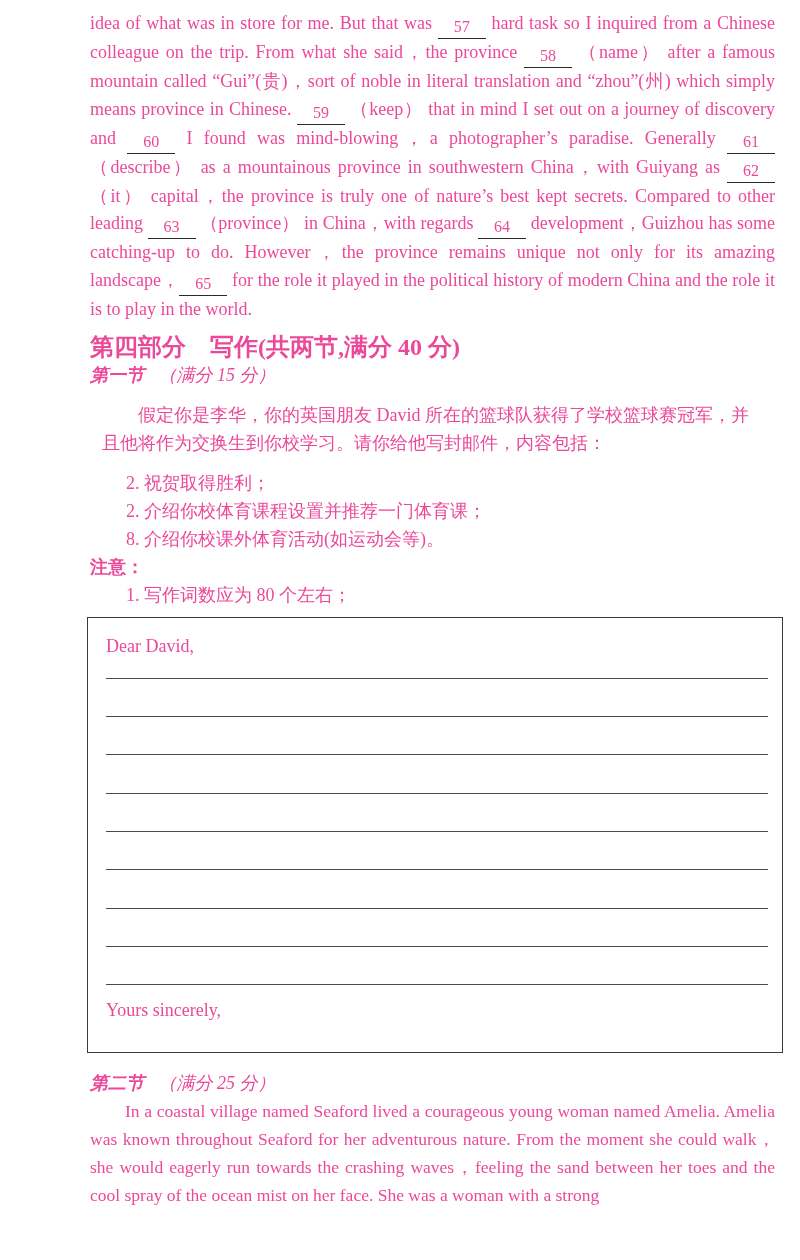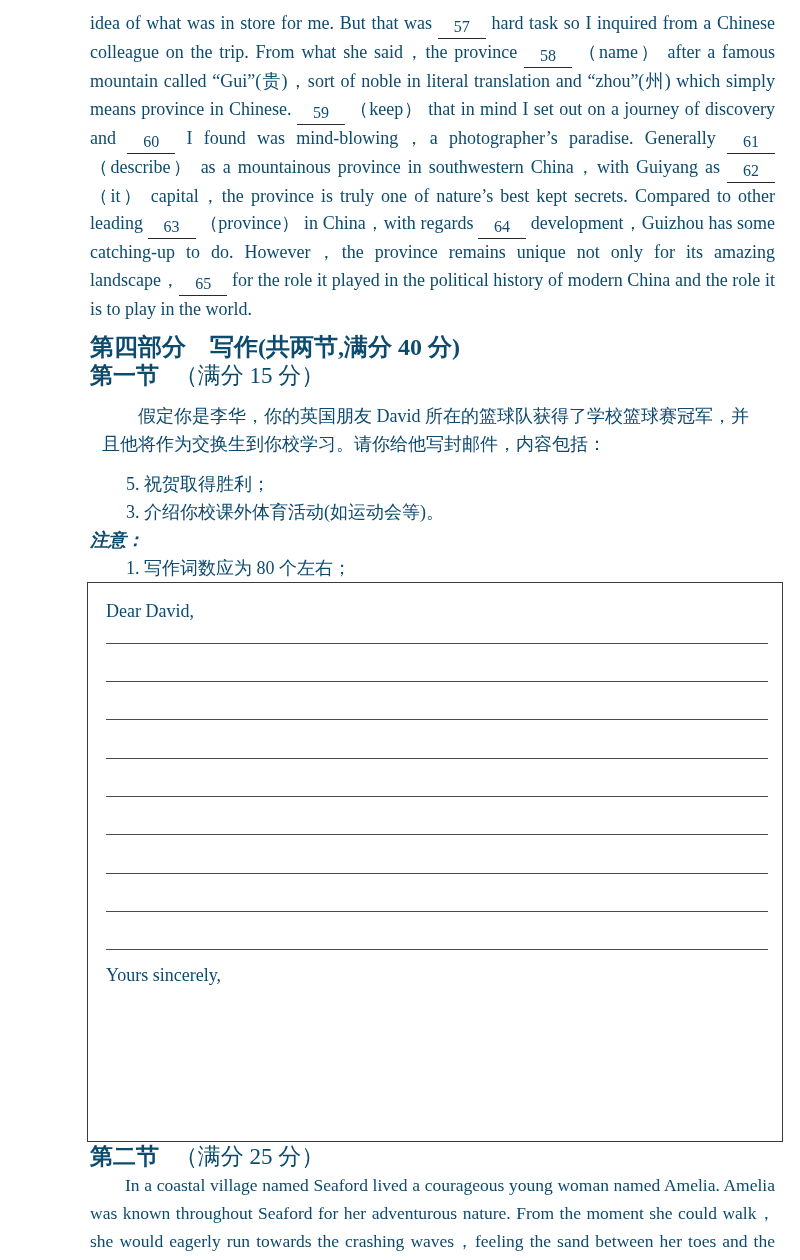--- a/index.html
+++ b/index.html
@@ -4,80 +4,81 @@
 <style>
   html,body { margin:0; padding:0; background:#e8e8e8; }
   .page {
     position:relative;
     width:800px; height:1260px;
     margin:0 auto;
     background:#ffffff;
     box-sizing:border-box;
     padding:10px 25px 0 90px;
     font-family:"Liberation Serif","DejaVu Serif",serif;
-    color:#0c4a6e;
+    color:#ec4899;
     overflow:hidden;
   }
   
   .cloze { margin:0; font-size:18px; line-height:27.7px; text-align:justify; }
   .blank {
     display:inline-block;
     min-width:48px; height:20px;
     border-bottom:1.4px solid #2a2a2a;
     text-align:center;
     font-size:16px; line-height:18px;
     vertical-align:-3px;
   }
   
   .h-part {
     font-family:Liberation Serif, serif;
     font-weight:700; font-size:24px; line-height:28px; margin-top:9px;
   }
-  .h-sec { font-size:23px; line-height:28px; }
+  .h-sec { font-size:18px; line-height:28px;font-style:italic; }
   .h-sec .hei { font-family:"Liberation Sans","DejaVu Sans",sans-serif; font-weight:700; margin-right:10px; }
   .h-sec .kai { font-weight:400; }
   .cn { font-size:18px; line-height:28px; }
-  .hei-label { font-family:"Liberation Sans","DejaVu Sans",sans-serif; font-weight:700;font-style:italic; }
+  .hei-label { font-family:"Liberation Sans","DejaVu Sans",sans-serif; font-weight:700; }
   .indent { text-indent:2em; margin:12px; }
   .li { padding-left:36px; }
   
   .letter-box {
-    margin-left:-3px;
-    width:696px; height:560px;
+    margin-top:8px; margin-left:-3px;
+    width:696px; height:436px;
     box-sizing:border-box;
     border:1.6px solid #3a3a3a;
     padding:14px 14px 12px 18px;
   }
   .salutation { font-size:18px; line-height:28px; }
   .write-line { height:37.3px; border-bottom:1.2px solid #4a4a4a; }
   .write-line:first-child { height:18px; }
   .closing { text-align:left; font-size:18px; line-height:29px; margin-top:11px; padding-right:2px; }
   .signature { text-align:right; font-size:18px; line-height:29px; padding-right:12px; }
-  .sec2 { }
+  .sec2 { margin-top:16px; }
   .en { font-size:17.5px; line-height:28px; text-align:justify; margin:0; }
 </style>
 </head>
 <body>
 
 <div class="page">
 
   <p class="cloze">idea of what was in store for me. But that was <span class="blank">57</span> hard task so I inquired from a Chinese colleague on the trip. From what she said，the province <span class="blank">58</span> （name） after a famous mountain called “Gui”(贵)，sort of noble in literal translation and “zhou”(州) which simply means province in Chinese. <span class="blank">59</span> （keep） that in mind I set out on a journey of discovery and <span class="blank">60</span> I found was mind-blowing，a photographer’s paradise. Generally <span class="blank">61</span> （describe） as a mountainous province in southwestern China，with Guiyang as <span class="blank">62</span> （it） capital，the province is truly one of nature’s best kept secrets. Compared to other leading <span class="blank">63</span> （province） in China，with regards <span class="blank">64</span> development，Guizhou has some catching-up to do. However，the province remains unique not only for its amazing landscape，<span class="blank">65</span> for the role it played in the political history of modern China and the role it is to play in the world.</p>
 
   <div class="h-part">第四部分　写作(共两节,满分 40 分)</div>
 
   <div class="h-sec">
     <span class="hei">第一节</span>
     <span class="kai">（满分 15 分）</span>
   </div>
 
   <p class="cn indent">假定你是李华，你的英国朋友 David 所在的篮球队获得了学校篮球赛冠军，并且他将作为交换生到你校学习。请你给他写封邮件，内容包括：</p>
 
   <div>
-      <div class="cn li">5. 祝贺取得胜利；</div>
-      <div class="cn li">3. 介绍你校课外体育活动(如运动会等)。</div>
+      <div class="cn li">2. 祝贺取得胜利；</div>
+      <div class="cn li">2. 介绍你校体育课程设置并推荐一门体育课；</div>
+      <div class="cn li">8. 介绍你校课外体育活动(如运动会等)。</div>
     </div>
 
   <div class="cn hei-label">注意：</div>
 
   <div>
       <div class="cn li">1. 写作词数应为 80 个左右；</div>
     </div>
 
   <div class="letter-box">
     <div class="salutation">Dear David,</div>

